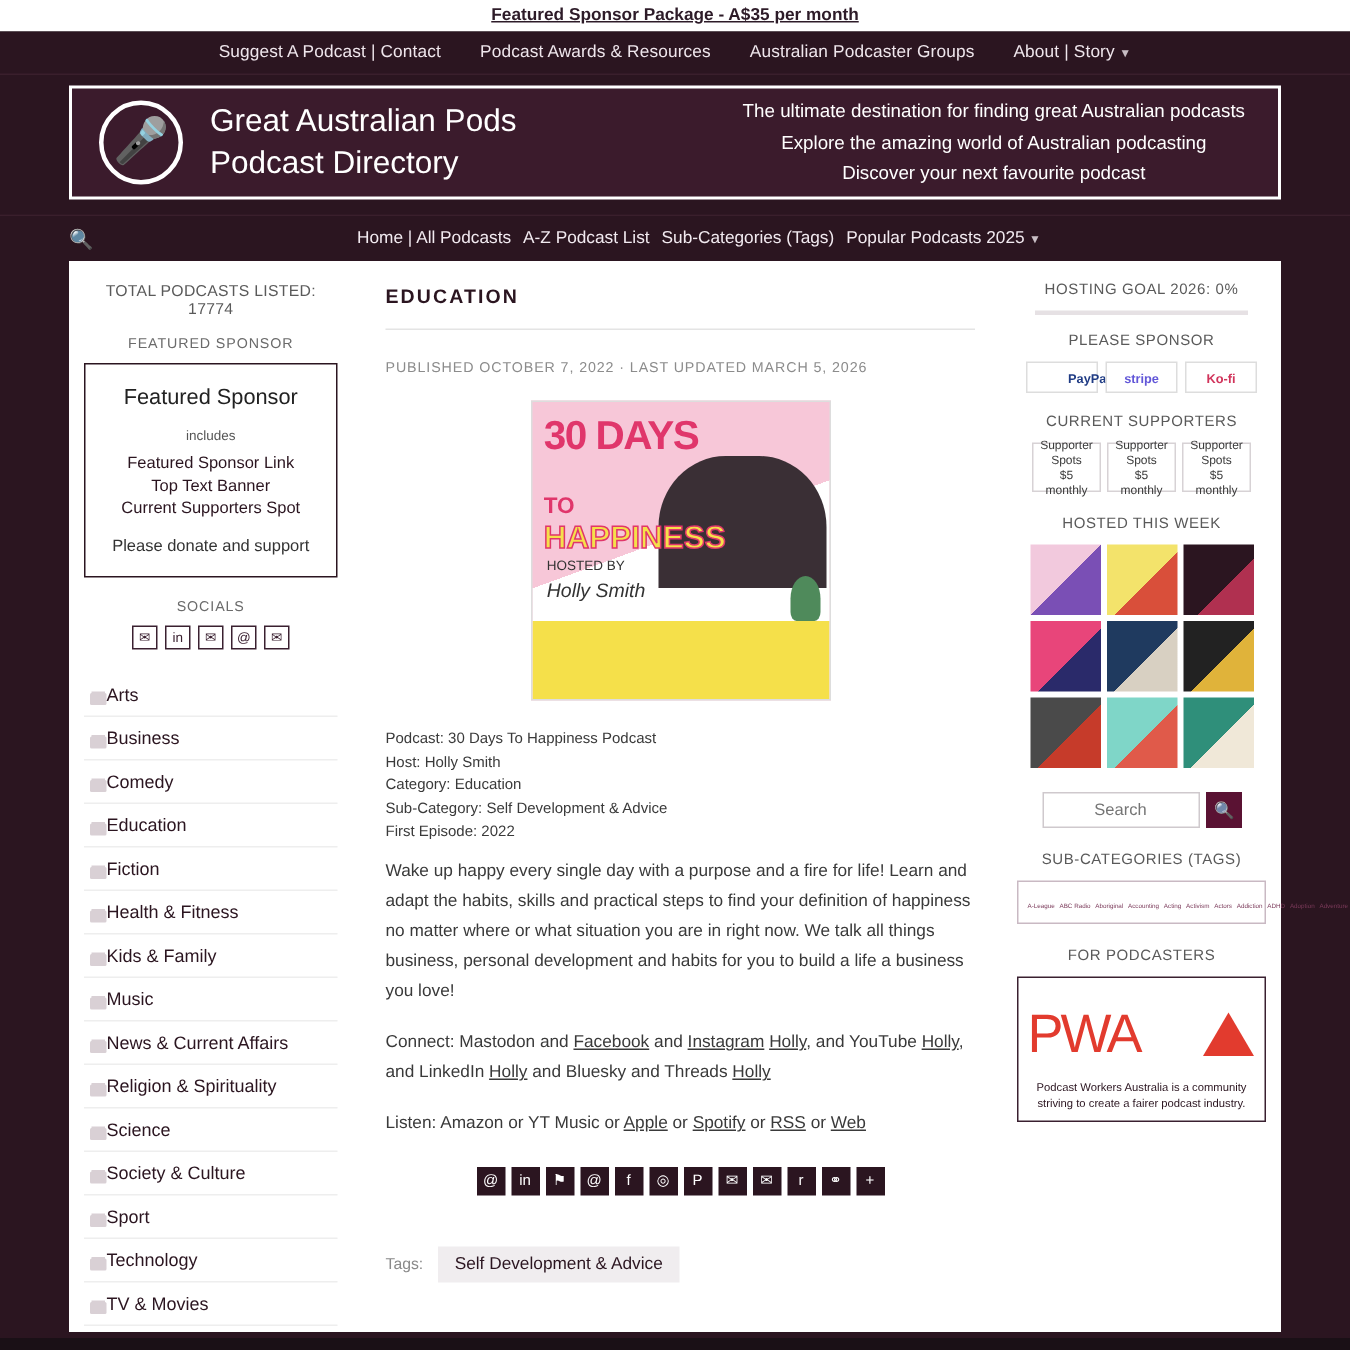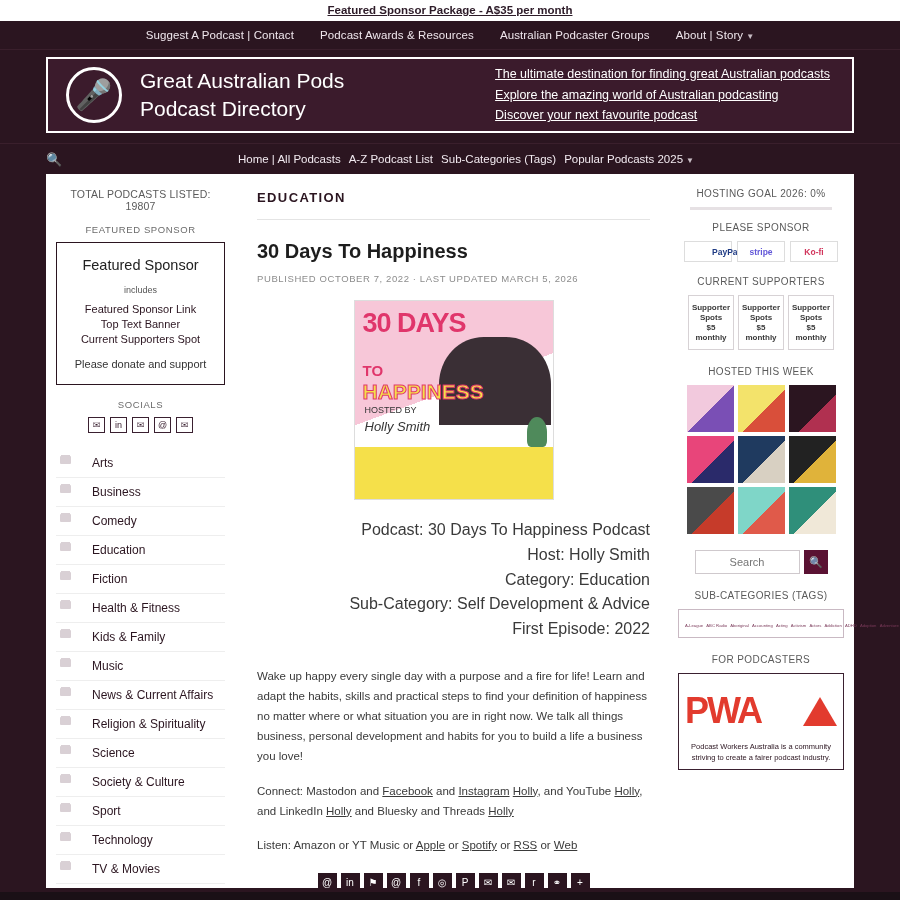--- a/index.html
+++ b/index.html
@@ -67,23 +67,22 @@
     color:#ffffff;
     font-size:21px;
     line-height:1.35;
     font-weight:normal;
   }
   .tagline {
     margin-left:auto;
     color:#ffffff;
     font-size:12.5px;
     line-height:1.65;
-    text-align:left;
+    text-align:center;
     padding-right:4px;
-    text-decoration:underline;
   }
 
   
   .mainnav {
     background:#2b1520;
     height:31px;
     display:flex;
     align-items:center;
     padding:0 46px;
     border-top:1px solid #3a1f2c;
@@ -139,21 +138,21 @@
     display:flex; justify-content:center; gap:5px; margin:3px 0 16px;
   }
   .soc {
     width:17px; height:16px; border:1px solid #3a2030;
     display:flex; align-items:center; justify-content:center;
     font-size:9px; color:#3a2030; background:#fff;
   }
 
   .cat-list { list-style:none; margin:0; padding:0; }
   .cat-list li {
-    display:flex; align-items:flex-start; gap:21px;
+    display:flex; align-items:flex-end; gap:0;
     padding:7px 2px 7px 4px;
     border-bottom:1px solid #eee;
     font-size:12px; color:#2b1520;
   }
   .folder {
     width:11px; height:8px; background:#d9d0d5;
     border-radius:1px; flex:0 0 auto;
     box-shadow:0 -2px 0 -1px #d9d0d5;
   }
 
@@ -201,21 +200,21 @@
     border-radius:40% 40% 10% 10%;
   }
   .cover .desk {
     position:absolute; right:0; bottom:52px; width:120px; height:22px; background:#ffffff;
   }
   .cover .plant {
     position:absolute; right:6px; bottom:52px; width:20px; height:30px; background:#4f8a5b;
     border-radius:50% 50% 20% 20%;
   }
 
-  .facts { font-size:16px; color:#3a3a3a; line-height:1.55; margin-bottom:24px;text-align:right; }
+  .facts { font-size:10px; color:#3a3a3a; line-height:1.55; margin-bottom:8px; }
   .desc  { font-size:11.5px; color:#3a3a3a; line-height:1.75; margin-bottom:14px; }
   .desc a, .facts a { color:#3a3a3a; text-decoration:underline; }
 
   .share-row { display:flex; justify-content:center; gap:4px; margin:18px 0 24px; }
   .share {
     width:19px; height:19px; background:#2b1520; color:#fff;
     display:flex; align-items:center; justify-content:center; font-size:10px;
   }
   .tags-row { display:flex; align-items:center; gap:10px; padding:10px 0 0; }
   .tags-lab { font-size:10.5px; color:#8a8a8a; }
@@ -233,25 +232,24 @@
   .pay {
     width:48px; height:21px; border:1px solid #ddd; background:#fff;
     display:flex; align-items:center; justify-content:center;
     font-size:8.5px; font-weight:bold;
   }
   .pay.paypal { color:#1f3b84;padding-left:36px; }
   .pay.stripe { color:#6257d8; }
   .pay.kofi   { color:#d1345b; }
   .supp-row { display:flex; justify-content:center; gap:4px; margin-bottom:16px; }
   .supp {
-    width:46px; height:55px; border:1px solid #d7d2d5;
+    width:46px; height:33px; border:1px solid #d7d2d5;
     font-size:8px; color:#3a3a3a; text-align:right;
     display:flex; flex-direction:column; align-items:center; justify-content:center;
     line-height:1.25;
-    font-weight:bold;
   }
   .pop-grid {
     display:grid; grid-template-columns:repeat(3, 47px);
     gap:4px; justify-content:center; margin-bottom:16px;
   }
   .pop-cell { width:47px; height:47px; }
   .searchbar { display:flex; gap:4px; justify-content:center; margin-bottom:16px; }
   .searchbar input {
     width:105px; height:24px; border:1px solid #cfc9cd; padding:0 6px;
     font-size:11px; color:#555; font-family:"Liberation Sans", sans-serif;text-align:center;
@@ -262,22 +260,22 @@
   }
   .tagcloud {
     border:1px solid #c9b9c3; padding:5px 6px; margin-bottom:16px;
     line-height:1.45; text-align:center;
   }
   .tagcloud span {
     font-size:4.2px; color:#7b3a5a; margin-right:2px; white-space:nowrap;
   }
   .pwa-box { border:1px solid #3a2030; padding:6px; margin-bottom:10px; }
   .pwa-logo {
-    height:62px; display:flex; align-items:center; justify-content:center;
-    color:#e23b2e; font-size:36px; font-weight:bold; letter-spacing:-2px;gap:40px;
+    height:62px; display:flex; align-items:center; justify-content:flex-start;
+    color:#e23b2e; font-size:36px; font-weight:normal; letter-spacing:-2px;gap:40px;
   }
   .pwa-tri {
     width:0;height:0;border-left:17px solid transparent;border-right:17px solid transparent;
     border-bottom:29px solid #e23b2e; margin-left:2px;
   }
   .pwa-cap { font-size:7.5px; color:#2b1520; text-align:center; line-height:1.4; }
 </style>
 </head>
 <body>
 
@@ -314,21 +312,21 @@
     <a href="#"><span>A-Z Podcast List</span></a>
     <a href="#"><span>Sub-Categories (Tags)</span></a>
     <a href="#"><span>Popular Podcasts 2025</span><span class="caret">▼</span></a>
   </div>
 </div>
 
 <div class="page">
   <div class="cols">
 
     <div class="left">
-      <div class="lc-title">TOTAL PODCASTS LISTED: 19807</div>
+      <div class="lc-title">TOTAL PODCASTS LISTED: 17774</div>
       <div class="lc-sub">FEATURED SPONSOR</div>
 
       <div class="sponsor-box">
         <h3>Featured Sponsor</h3>
         <div class="inc">includes</div>
         <p>Featured Sponsor Link</p>
         <p>Top Text Banner</p>
         <p>Current Supporters Spot</p>
         <div class="donate">Please donate and support</div>
       </div>
@@ -411,21 +409,20 @@
           </li>
         <li>
             <span class="folder"></span>
             <span>TV &amp; Movies</span>
           </li>
       </ul>
     </div>
 
     <div class="center">
       <div class="cat-head">EDUCATION</div>
-      <div class="post-title">30 Days To Happiness</div>
       <div class="post-meta">PUBLISHED OCTOBER 7, 2022 · LAST UPDATED MARCH 5, 2026</div>
 
       <div class="cover">
         <div class="person"></div>
         <div class="desk"></div>
         <div class="plant"></div>
         <div class="band"></div>
         <div class="t1">30 DAYS</div>
         <div class="t2">TO</div>
         <div class="t3">HAPPINESS</div>

